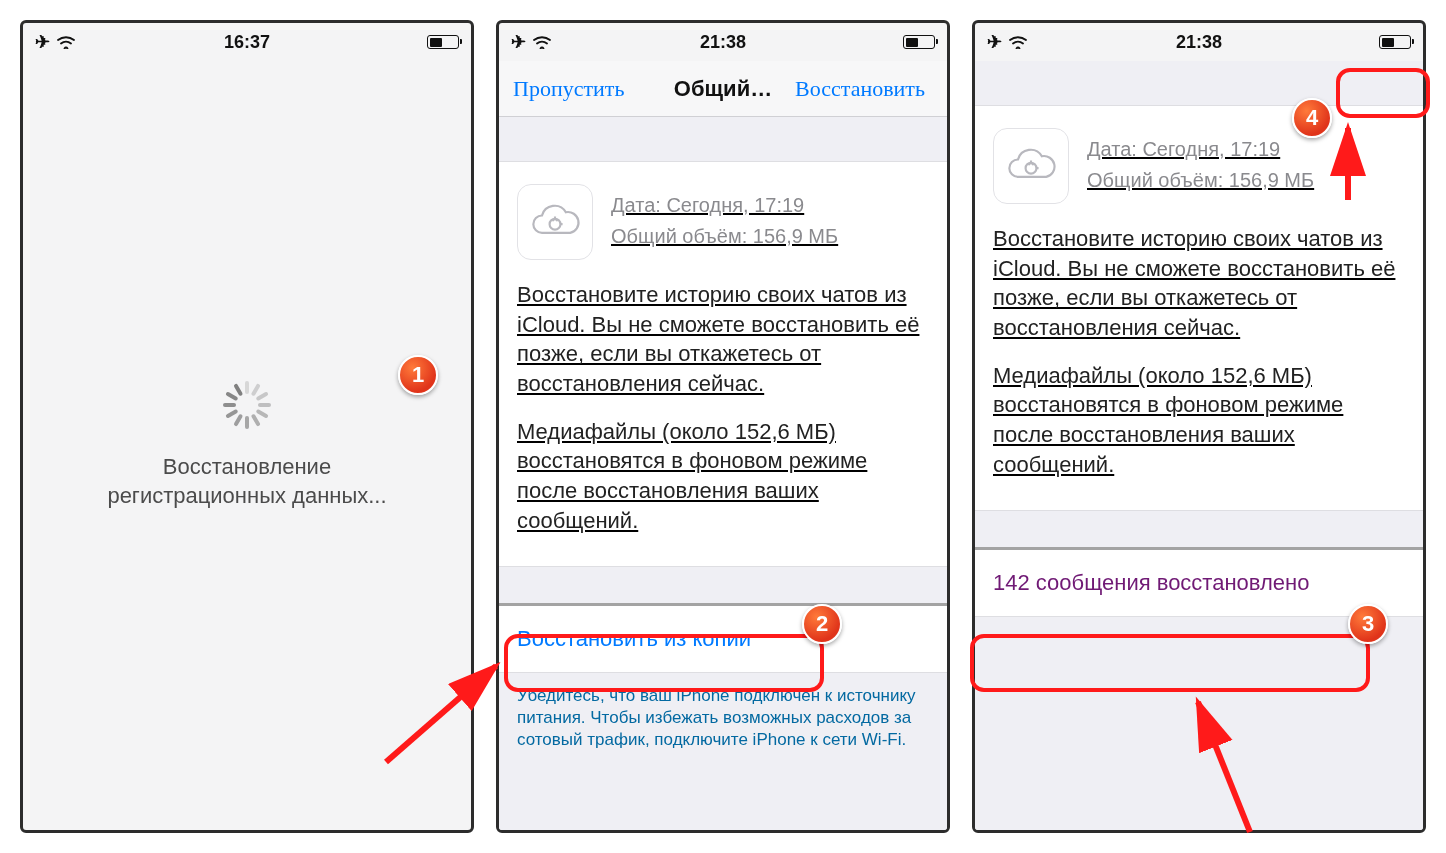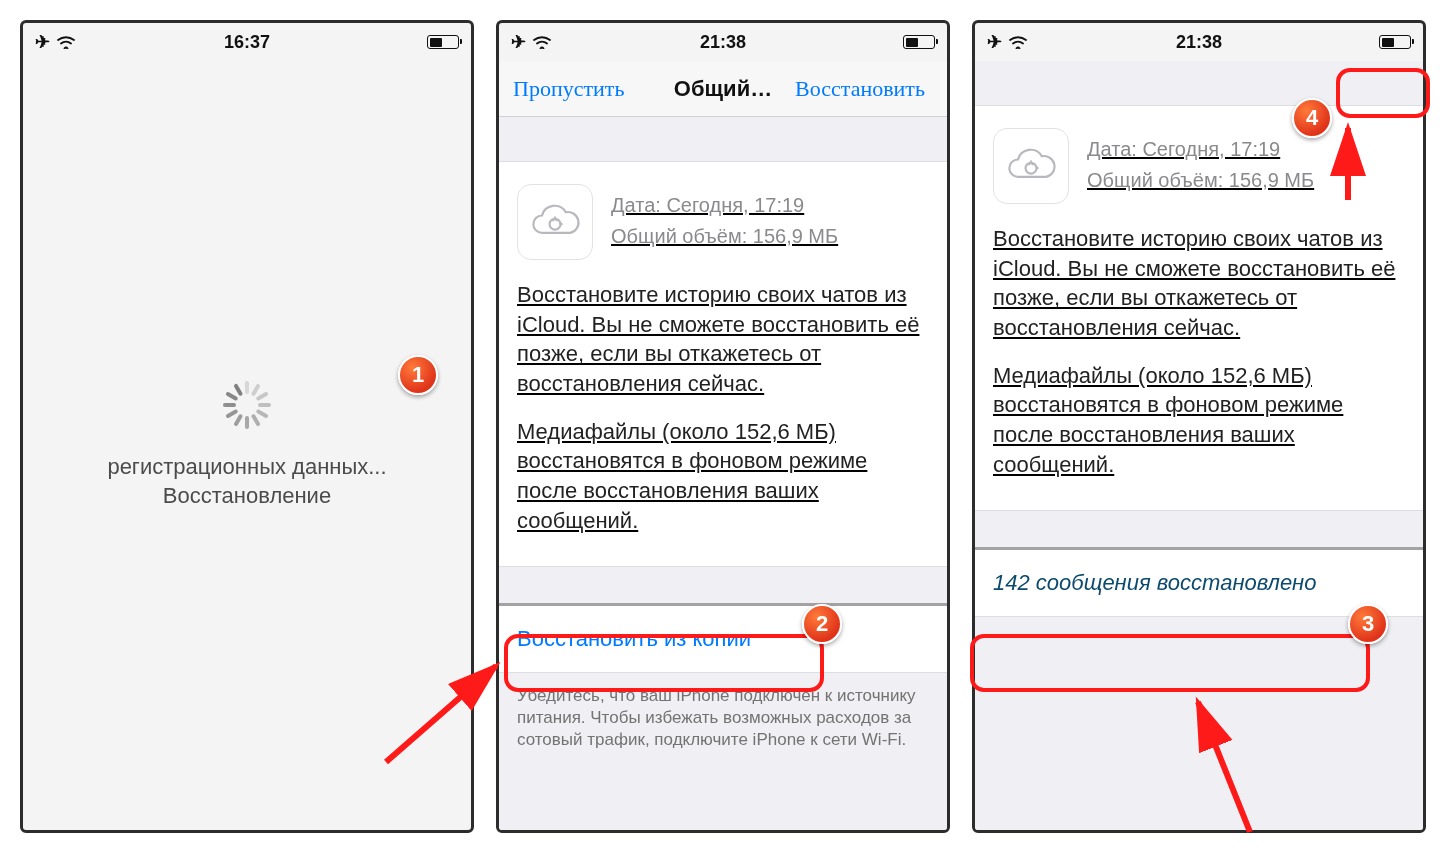--- a/index.html
+++ b/index.html
@@ -42,23 +42,23 @@
 .cloud-icon { width: 76px; height: 76px; border: 1px solid #e2e2e6; border-radius: 14px; display: flex; align-items: center; justify-content: center; flex-shrink: 0; }
 .cloud-meta { display: flex; flex-direction: column; justify-content: center; gap: 4px; padding-top: 8px; }
 .cloud-meta .line { color: #8a8a8e; font-size: 20px; line-height: 1.35; white-space: nowrap; }
 
 .body-text { color: #222; font-size: 22px; line-height: 1.35; }
 .body-text p { margin-bottom: 18px; }
 .body-text p:last-child { margin-bottom: 8px; }
 
 .action-cell { background: #fff; border-top: 3px solid #a3a3a3; border-bottom: 1px solid #dedee2; padding: 20px 18px; font-size: 22px; }
 .action-cell.link { color: #007aff; }
-.action-cell.gray { color: #0c4a6e; font-style: italic; }
-
-.footnote { color: #737373; font-size: 17px; line-height: 1.3; padding: 12px 18px 18px; }
+.action-cell.gray { color: #701a75; }
+
+.footnote { color: #0369a1; font-size: 17px; line-height: 1.3; padding: 12px 18px 18px; }
 
 
 .loading-wrap { flex: 1; display: flex; flex-direction: column; align-items: center; justify-content: center; color: #333; text-align: center; }
 .spinner { width: 48px; height: 48px; margin-bottom: 24px; position: relative; }
 .spinner .blade { position: absolute; left: 50%; top: 0; width: 4px; height: 13px; margin-left: -2px; background: #808080; border-radius: 2px; transform-origin: 2px 24px; }
 .loading-text { font-size: 22px; color: #4b4b4b; line-height: 1.3; }
 
 
 .badge { position: absolute; width: 40px; height: 40px; border-radius: 50%; background: radial-gradient(circle at 35% 30%, #ff7a3a, #e0341a 70%); border: 2px solid #fff; box-shadow: 0 2px 4px rgba(0,0,0,.35); color: #fff; font-weight: 700; font-size: 22px; display: flex; align-items: center; justify-content: center; z-index: 10; }
 
@@ -100,22 +100,22 @@
         <div class="blade" style="transform:rotate(120deg);opacity:.53"></div>
         <div class="blade" style="transform:rotate(150deg);opacity:.60"></div>
         <div class="blade" style="transform:rotate(180deg);opacity:.67"></div>
         <div class="blade" style="transform:rotate(210deg);opacity:.74"></div>
         <div class="blade" style="transform:rotate(240deg);opacity:.81"></div>
         <div class="blade" style="transform:rotate(270deg);opacity:.88"></div>
         <div class="blade" style="transform:rotate(300deg);opacity:.94"></div>
         <div class="blade" style="transform:rotate(330deg);opacity:1"></div>
       </div>
       <div class="loading-text">
+        <div>Восстановление</div>
         <div>регистрационных данных...</div>
-        <div>Восстановление</div>
       </div>
     </div>
   </div>
 
   <div class="phone">
     <div class="statusbar">
       <div class="left">
         <span class="airplane-icon">✈</span>
         <span class="wifi">
           <svg viewBox="0 0 20 14">

